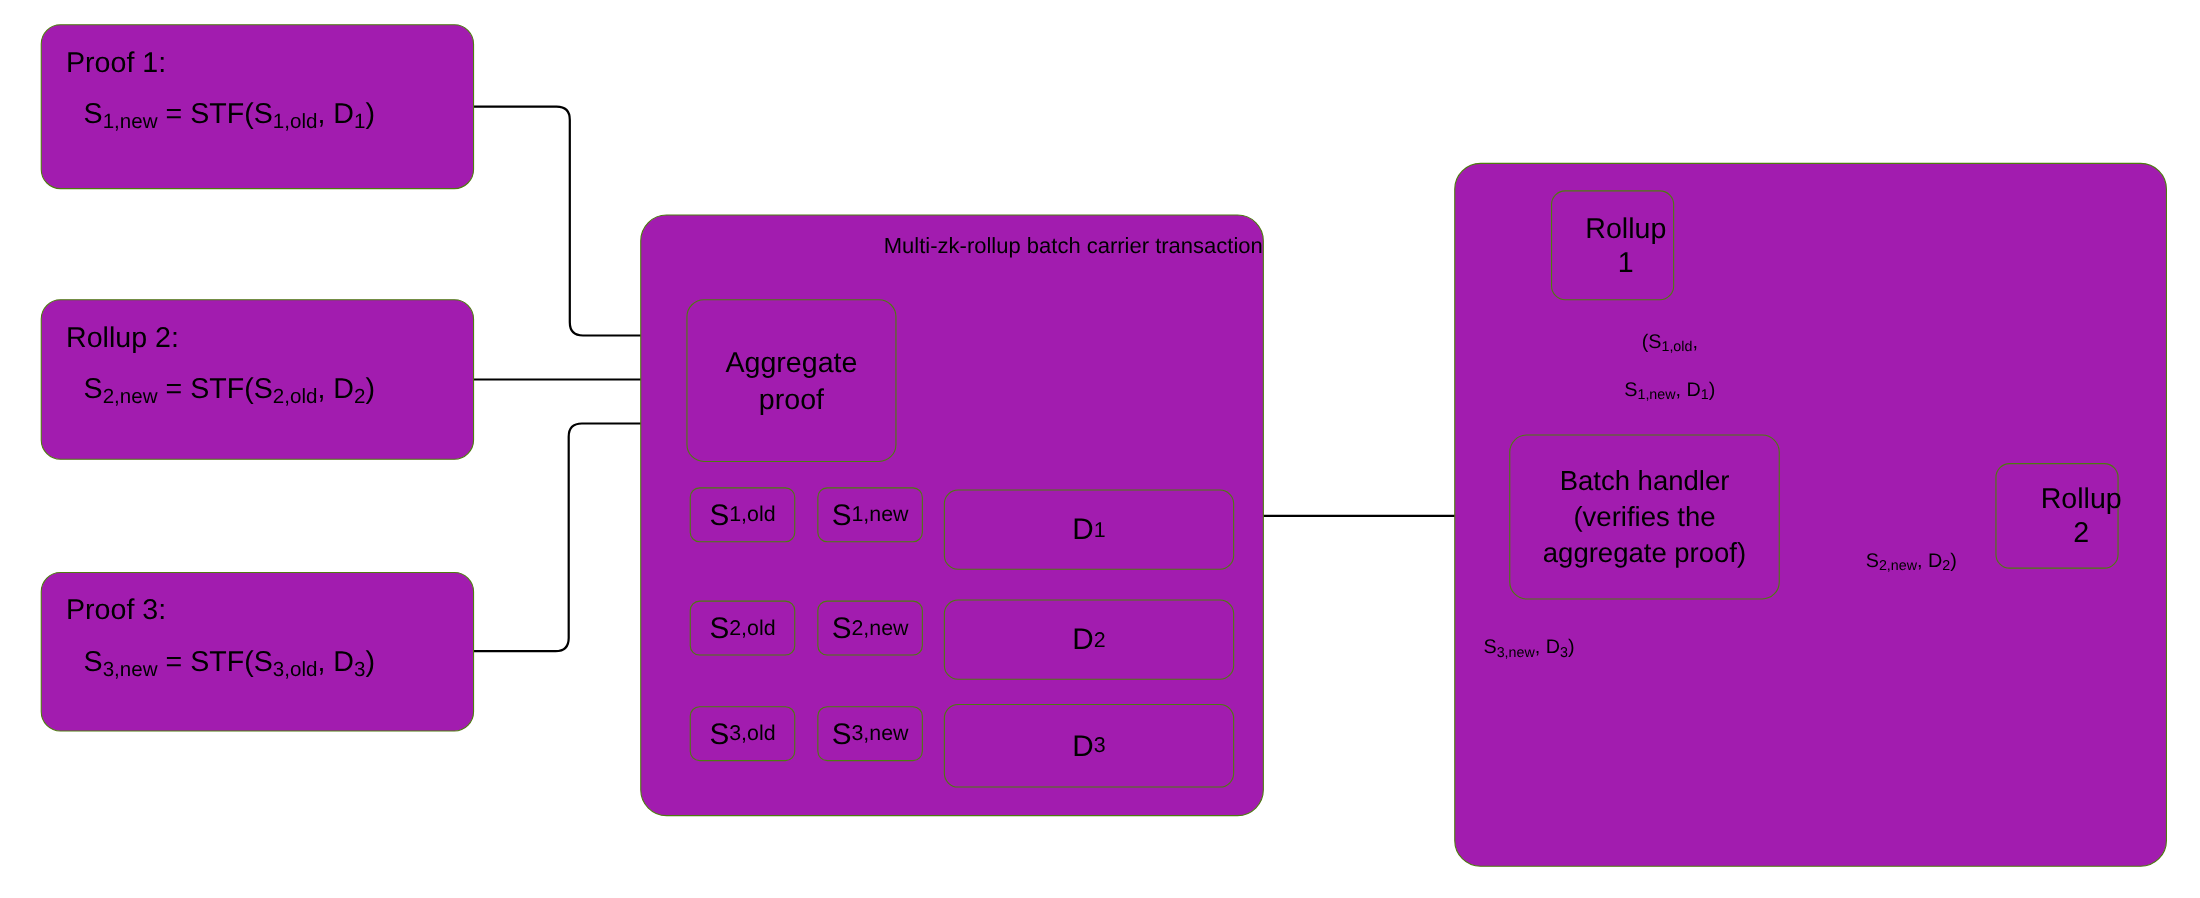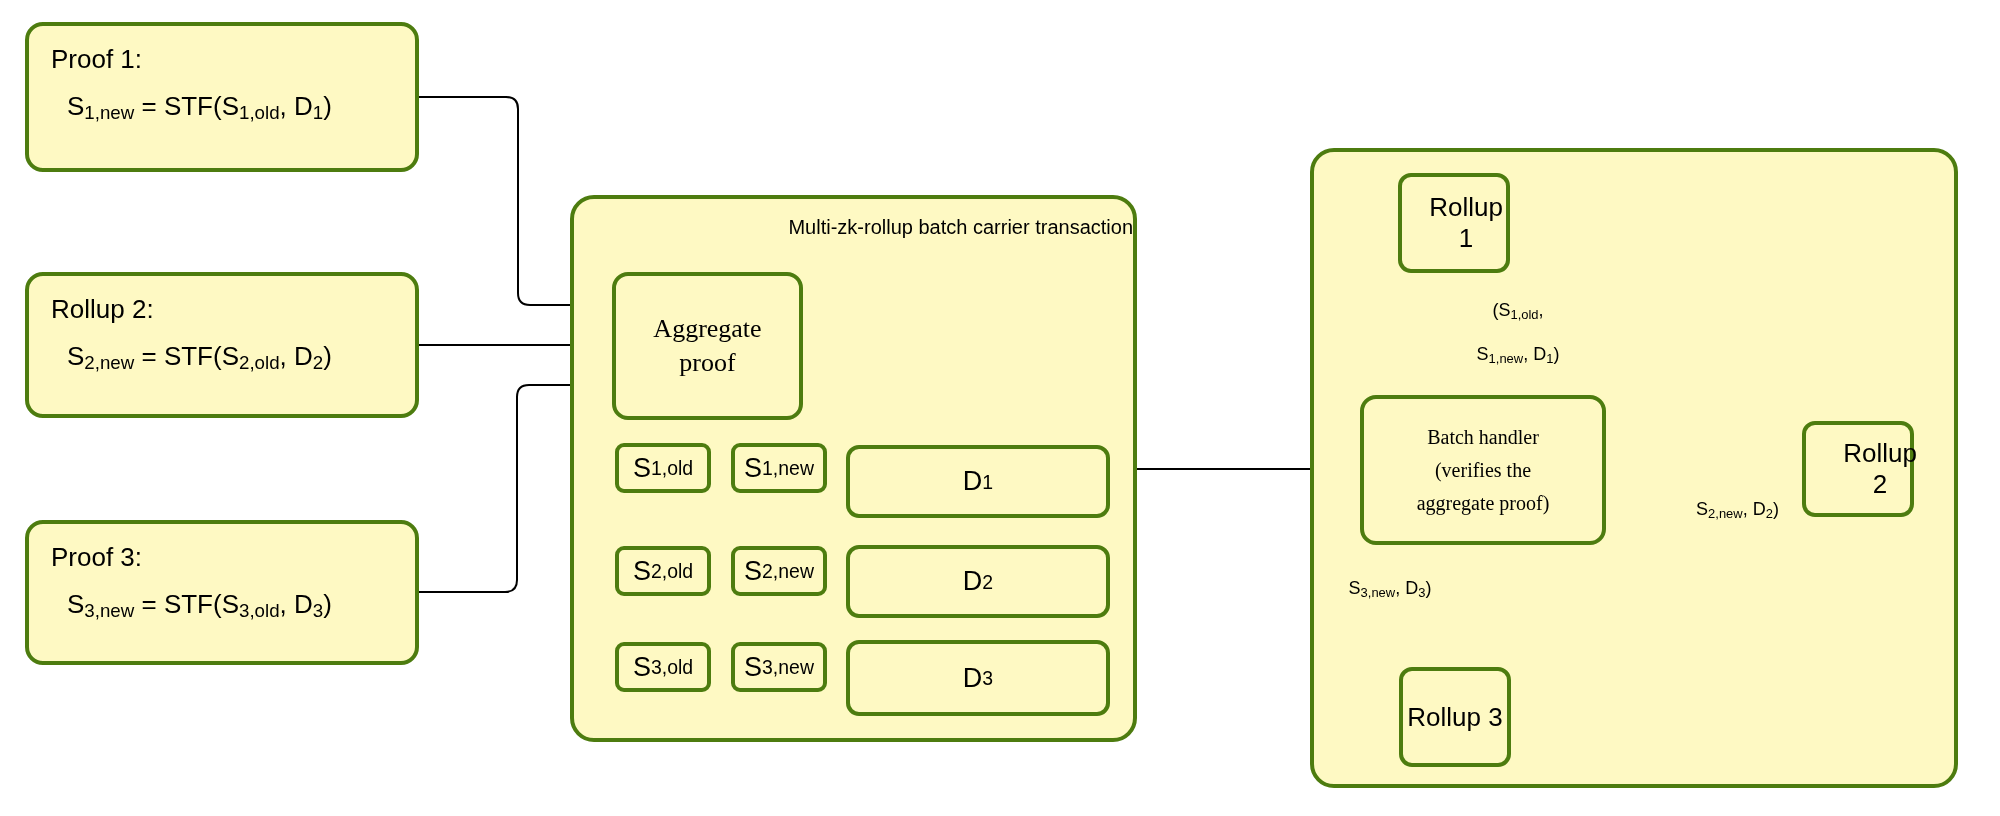--- a/index.html
+++ b/index.html
@@ -2,37 +2,37 @@
 <html><head>
 <meta charset="utf-8">
 <style>
   html,body{margin:0;padding:0;background:#ffffff;}
   .canvas{
     position:relative;width:2000px;height:816px;background:#ffffff;
     font-family:"Liberation Sans",sans-serif;color:#000;overflow:hidden;
   }
   .wires{position:absolute;left:0;top:0;width:2000px;height:816px;}
   .box{
-    position:absolute;border:4px solid #4d7c0f;background:#fef9c3;box-sizing:border-box;
+    position:absolute;border:1px solid #4d7c0f;background:#a21caf;box-sizing:border-box;margin-left:12px;
   }
   .round-lg{border-radius:24px;}
   .round-md{border-radius:16px;}
   .round-sm{border-radius:9px;}
   .center-flex{display:flex;align-items:center;justify-content:center;text-align:center;}
-  .col-flex{display:flex;flex-direction:column;align-items:center;justify-content:center;text-align:center;font-family:Liberation Serif, serif;}
+  .col-flex{display:flex;flex-direction:column;align-items:center;justify-content:center;text-align:center;}
   .proof-box{padding:18px 20px 0 22px;font-size:26px;}
   .proof-title{line-height:30px;}
   .proof-formula{margin:17px 0 0 16px;font-size:26px;white-space:nowrap;}
   sub{font-size:0.72em;line-height:0;vertical-align:-0.22em;letter-spacing:0;}
   .carrier-title{
     position:absolute;left:0;top:17px;width:100%;text-align:right;font-size:20px;
   }
   .agg-label{font-size:26px;line-height:34px;}
   .cell{font-size:27px;white-space:nowrap;}
-  .handler-label{font-size:20px;line-height:33px;}
+  .handler-label{font-size:25px;line-height:33px;}
   .rollup-label{font-size:26px;}
   .edge-label{
     position:absolute;text-align:center;font-size:18px;line-height:44px;white-space:nowrap;
   }
 </style>
 </head>
 <body>
 
 <div class="canvas">
 
@@ -121,21 +121,20 @@
   <div class="box center-flex rollup-label" style="left:1398px;top:173px;width:112px;height:100px;border-radius:13px;padding-left:24px;">Rollup 1</div>
 
   <div class="box round-md col-flex handler-label" style="left:1360px;top:395px;width:246px;height:150px;">
     <div>Batch handler</div>
     <div>(verifies the</div>
     <div>aggregate proof)</div>
   </div>
 
   <div class="box center-flex rollup-label" style="left:1802px;top:421px;width:112px;height:96px;border-radius:13px;padding-left:44px;">Rollup 2</div>
 
-  <div class="box center-flex rollup-label" style="left:1399px;top:667px;width:112px;height:100px;border-radius:13px;">Rollup 3</div>
 
   <div class="edge-label" style="left:1438px;top:288px;width:160px;">
     <div><span>(S</span><sub>1,old</sub><span>,</span></div>
     <div><span>S</span><sub>1,new</sub><span>, D</span><sub>1</sub><span>)</span></div>
   </div>
 
   <div class="edge-label" style="left:1645px;top:487px;width:185px;">
     <div><span>S</span><sub>2,new</sub><span>, D</span><sub>2</sub><span>)</span></div>
   </div>
 

